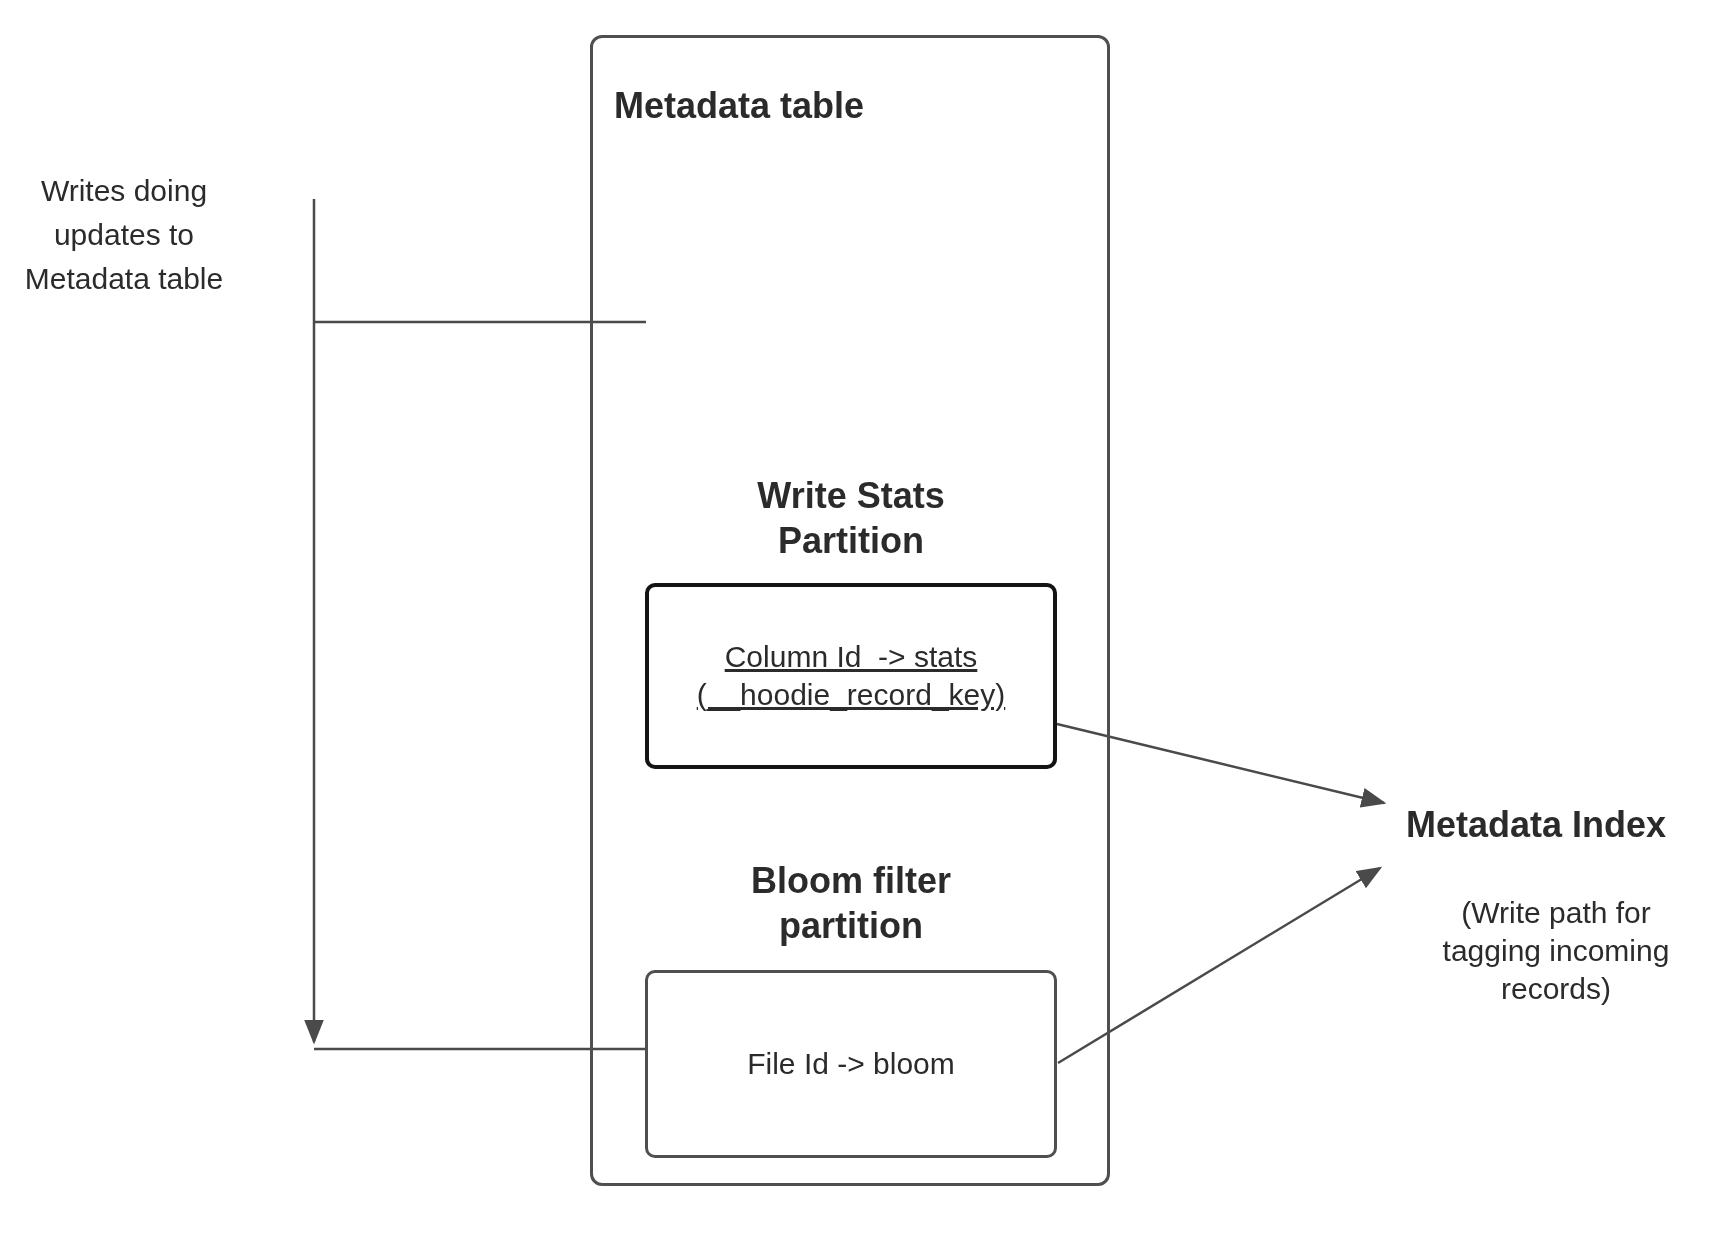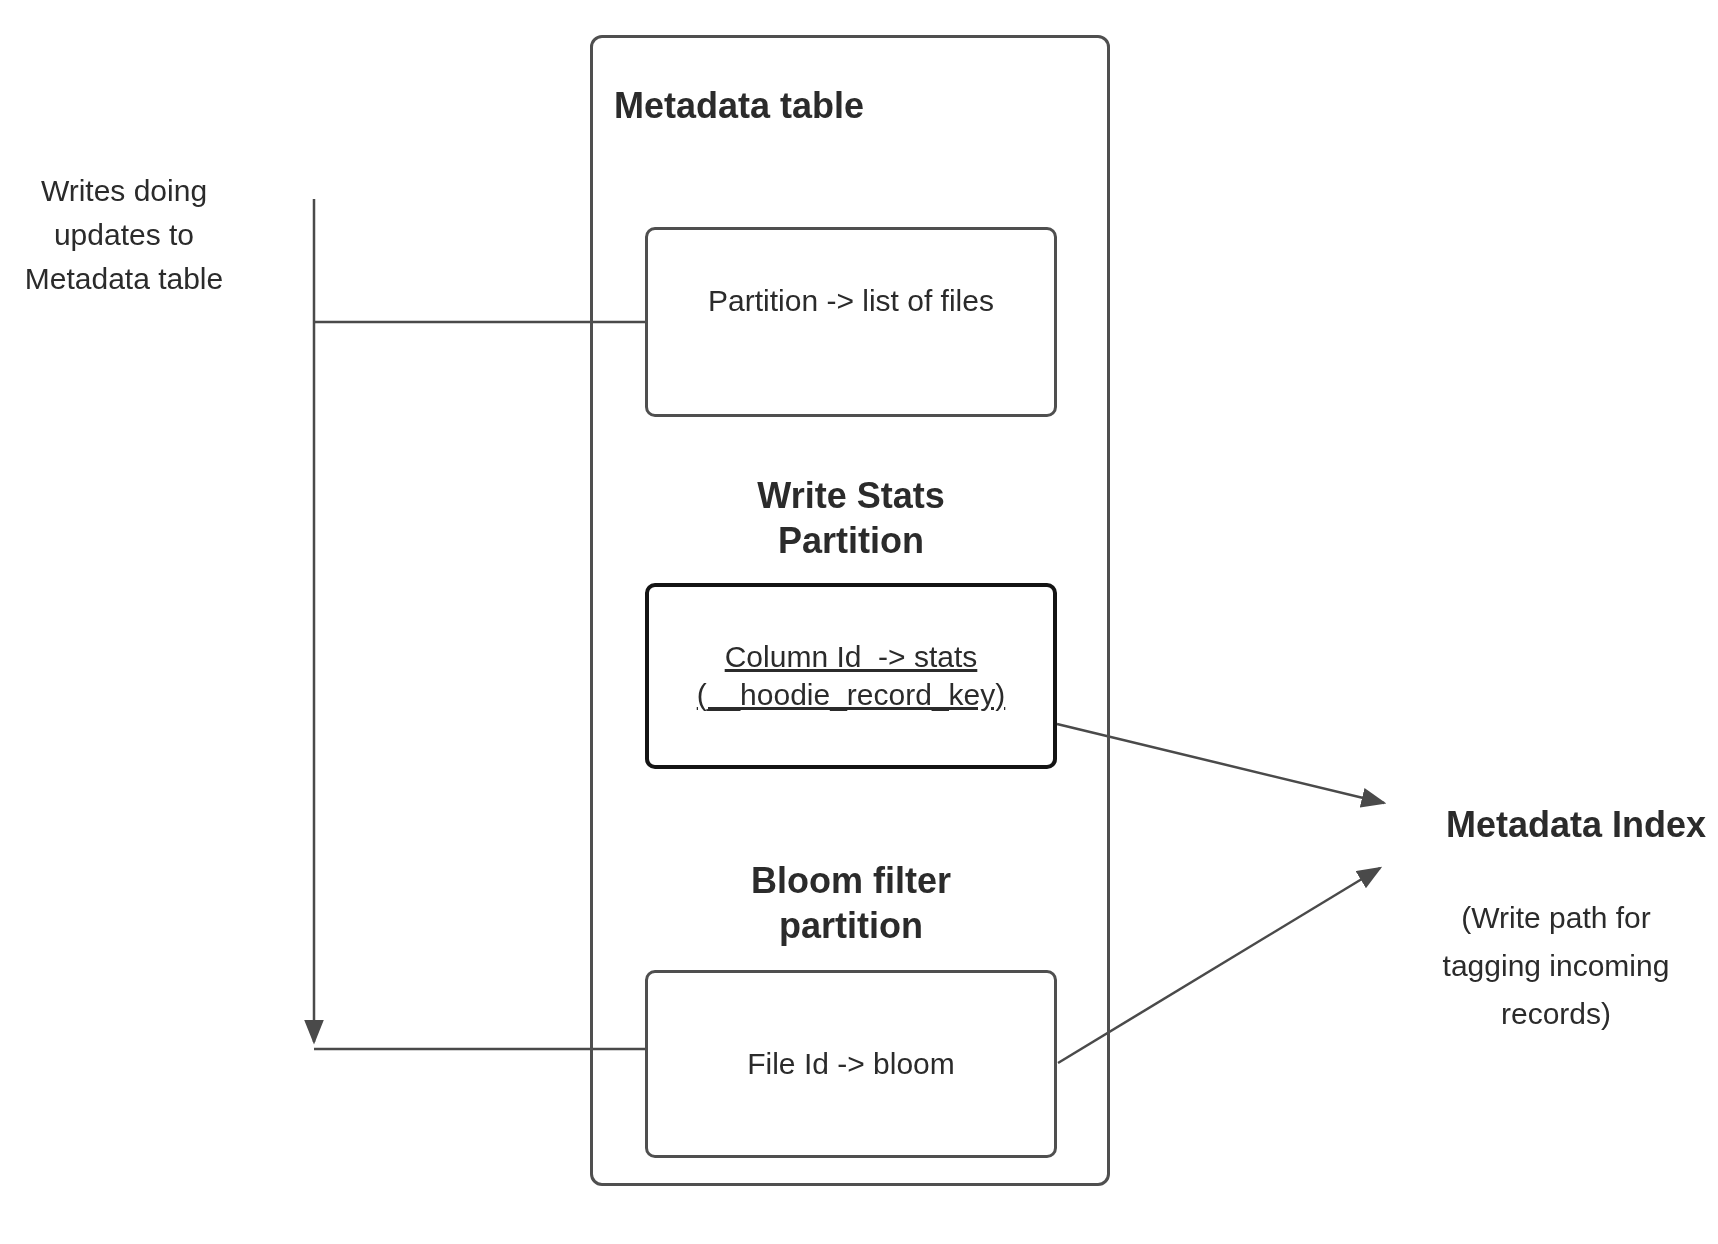--- a/index.html
+++ b/index.html
@@ -92,28 +92,28 @@
   .box-files .box-label { position: relative; top: -21px; }
 
   
   .metadata-index-title {
     left: 1406px;
     top: 802px;
     width: 300px;
     font-size: 36px;
     font-weight: 700;
     line-height: 45px;
-    text-align: right;
+    text-align: left;
   }
   .metadata-index-note {
     left: 1396px;
     top: 894px;
     width: 320px;
     font-size: 30px;
-    line-height: 48px;
+    line-height: 38px;
     text-align: center;
   }
 </style>
 </head>
 <body>
 
 <div id="canvas">
 
   <svg id="connectors" viewBox="0 0 1718 1244" xmlns="http://www.w3.org/2000/svg">
     <defs>
@@ -133,23 +133,20 @@
     <path d="M1058,1063 L1380,868" fill="none" stroke="#4a4a4a" stroke-width="2.5" marker-end="url(#arrowhead)"></path>
   </svg>
 
   <div class="abs writes-note pre">Writes doing
 updates to
 Metadata table</div>
 
   <div class="abs metadata-table-box"></div>
   <div class="abs metadata-table-title">Metadata table</div>
 
-  <div class="abs partition-box box-files">
-    <div class="box-label pre">Partition -&gt; list of files</div>
-  </div>
 
   <div class="abs section-heading heading-stats pre">Write Stats
 Partition</div>
   <div class="abs partition-box box-stats">
     <div class="box-label pre">Column Id  -&gt; stats
 (__hoodie_record_key)</div>
   </div>
 
   <div class="abs section-heading heading-bloom pre">Bloom filter
 partition</div>

